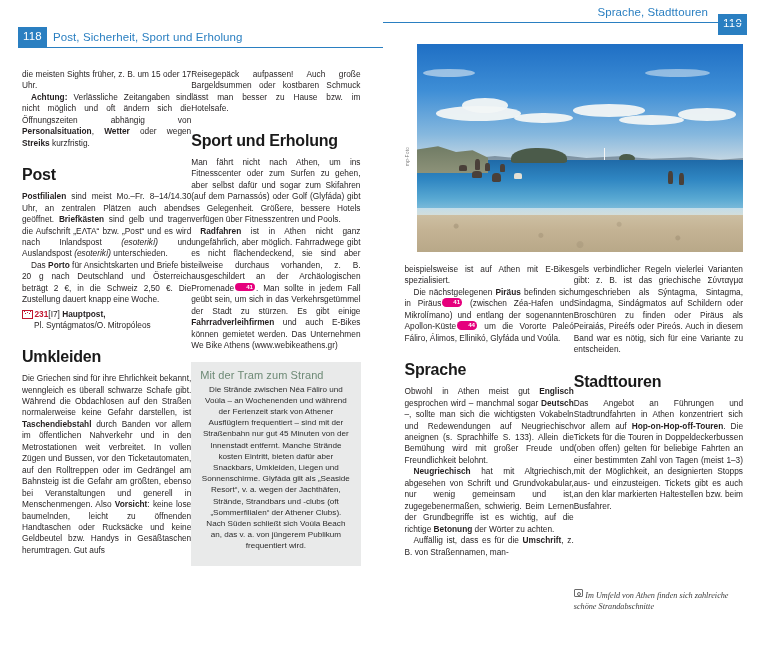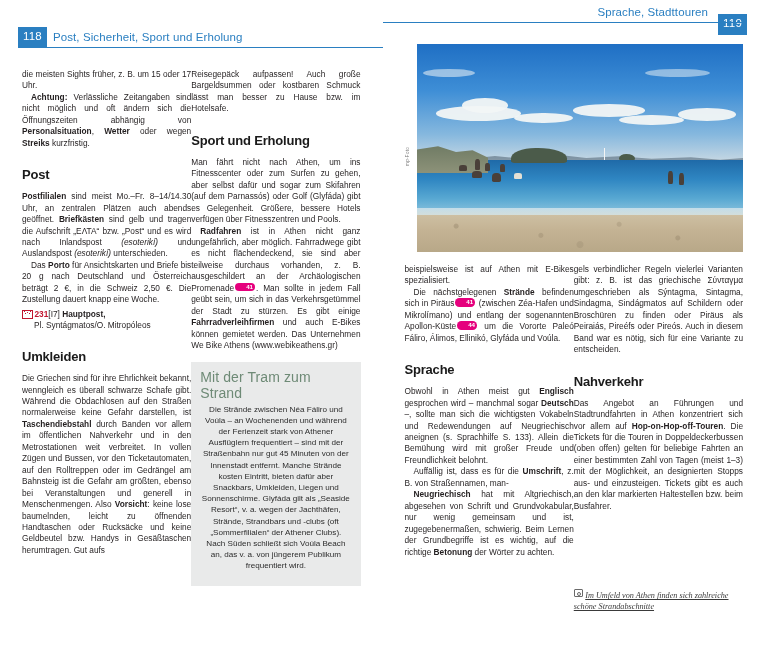--- a/index.html
+++ b/index.html
@@ -60,21 +60,21 @@
     hyphens:auto;
     -webkit-hyphens:auto;
     letter-spacing:0px;
   }
   p.body + p.body{text-indent:9px;}
   p.noindent{text-indent:0 !important;}
   b, strong{font-weight:bold;}
   i, em{font-style:italic;}
 
   h2.sec{
-    font-size:13px;
+    font-size:16px;
     line-height:19px;
     font-weight:bold;
     margin:16px 0 7px 0;
     letter-spacing:-0.2px;
     color:#1a1a1a;
   }
 
   
   .addr{
     font-size:8.3px;line-height:11.2px;margin:3px 0 0 0;
@@ -112,21 +112,21 @@
 
   
   .infobox{
     background:#e9eaea;
     padding:7px 9px 14px 9px;
     margin-top:10px;
     box-sizing:border-box;
   }
   .infobox h3{
     margin:0 0 3px 0;
-    font-size:14px;
+    font-size:11px;
     font-weight:normal;
     color:#6e8a76;
     letter-spacing:.1px;
   }
   .infobox p{
     margin:0;
     font-size:8.1px;
     line-height:11.2px;
     text-align:center;
     color:#2c2c2c;
@@ -178,21 +178,20 @@
     clip-path:polygon(0 20%,30% 8%,55% 28%,78% 22%,100% 48%,100% 100%,0 100%);}
   .person{position:absolute;background:#4a4039;border-radius:40% 40% 18% 18%;}
   .sail{position:absolute;width:1px;background:#f4f4f4;}
 
   .caption{
     position:absolute;left:0;right:0;bottom:0;
     font-size:8.2px;line-height:11px;
     font-style:italic;
     font-family:"Liberation Serif", serif;
     color:#3a3a3a;
-    text-decoration:underline;
   }
   .caption .camera{
     display:inline-block;width:7px;height:5.5px;
     border:1px solid #6a6a6a;margin-right:2.5px;
     vertical-align:1px;position:relative;border-radius:1px;
   }
   .caption .camera:after{
     content:"";position:absolute;left:2px;top:1.2px;width:2.6px;height:2.6px;
     border:1px solid #6a6a6a;border-radius:50%;
   }
@@ -287,35 +286,35 @@
         <div class="person" style="left:30%;top:62%;width:2.2%;height:3%;background:#e4e0d4;"></div>
         <div class="person" style="left:77%;top:61%;width:1.5%;height:6.5%;"></div>
         <div class="person" style="left:80.5%;top:62%;width:1.5%;height:6%;"></div>
       </div>
     </div>
 
     <div class="cols" style="top:264px;">
 
       <div class="col">
         <p class="body noindent"><span>beispielsweise ist auf Athen mit E-Bikes spezialisiert.</span></p>
-        <p class="body"><span>Die nächstgelegenen </span><b>Strände</b><span> befinden sich in Piräus</span><span class="badge">41</span><span> (zwischen Zéa-Hafen und Mikrolímano) und entlang der sogenannten Apollon-Küste</span><span class="badge">44</span><span> um die Vororte Paleó Fáliro, Álimos, Ellinikó, Glyfáda und Voúla.</span></p>
+        <p class="body"><span>Die nächstgelegenen </span><b>Piräus</b><span> befinden sich in Piräus</span><span class="badge">41</span><span> (zwischen Zéa-Hafen und Mikrolímano) und entlang der sogenannten Apollon-Küste</span><span class="badge">44</span><span> um die Vororte Paleó Fáliro, Álimos, Ellinikó, Glyfáda und Voúla.</span></p>
 
         <h2 class="sec">Sprache</h2>
 
         <p class="body noindent"><span>Obwohl in Athen meist gut </span><b>Englisch</b><span> gesprochen wird – manchmal sogar </span><b>Deutsch</b><span> –, sollte man sich die wichtigsten Vokabeln und Redewendungen auf Neugriechisch aneignen (s. Sprachhilfe S. 133). Allein die Bemühung wird mit großer Freude und Freundlichkeit belohnt.</span></p>
 
+        <p class="body"><b>Neugriechisch</b><span> hat mit Altgriechisch, abgesehen von Schrift und Grundvokabular, nur wenig gemeinsam und ist, zugegebenermaßen, schwierig. Beim Lernen der Grundbegriffe ist es wichtig, auf die richtige </span><b>Betonung</b><span> der Wörter zu achten.</span></p>
+
         <p class="body"><span>Auffällig ist, dass es für die </span><b>Umschrift</b><span>, z. B. von Straßennamen, man-</span></p>
-
-        <p class="body"><b>Neugriechisch</b><span> hat mit Altgriechisch, abgesehen von Schrift und Grundvokabular, nur wenig gemeinsam und ist, zugegebenermaßen, schwierig. Beim Lernen der Grundbegriffe ist es wichtig, auf die richtige </span><b>Betonung</b><span> der Wörter zu achten.</span></p>
       </div>
 
       <div class="col">
         <p class="body noindent"><span>gels verbindlicher Regeln vielerlei Varianten gibt: z. B. ist das griechische Σύνταγμα umgeschrieben als Sýntagma, Sintagma, Sindagma, Sindágmatos auf Schildern oder Broschüren zu finden oder Piräus als Peiraiás, Pireéfs oder Pireós. Auch in diesem Band war es nötig, sich für eine Variante zu entscheiden.</span></p>
 
-        <h2 class="sec">Nahverkehr</h2>
+        <h2 class="sec">Stadttouren</h2>
 
         <p class="body noindent"><span>Das Angebot an Führungen und Stadtrundfahrten in Athen konzentriert sich vor allem auf </span><b>Hop-on-Hop-off-Touren</b><span>. Die Tickets für die Touren in Doppeldeckerbussen (oben offen) gelten für beliebige Fahrten an einer bestimmten Zahl von Tagen (meist 1–3) mit der Möglichkeit, an designierten Stopps aus- und einzusteigen. Tickets gibt es auch an den klar markierten Haltestellen bzw. beim Busfahrer.</span></p>
 
         <p class="caption"><span class="camera"></span><span>Im Umfeld von Athen finden sich zahlreiche schöne Strandabschnitte</span></p>
       </div>
 
     </div>
   </div>
 
 </div>

